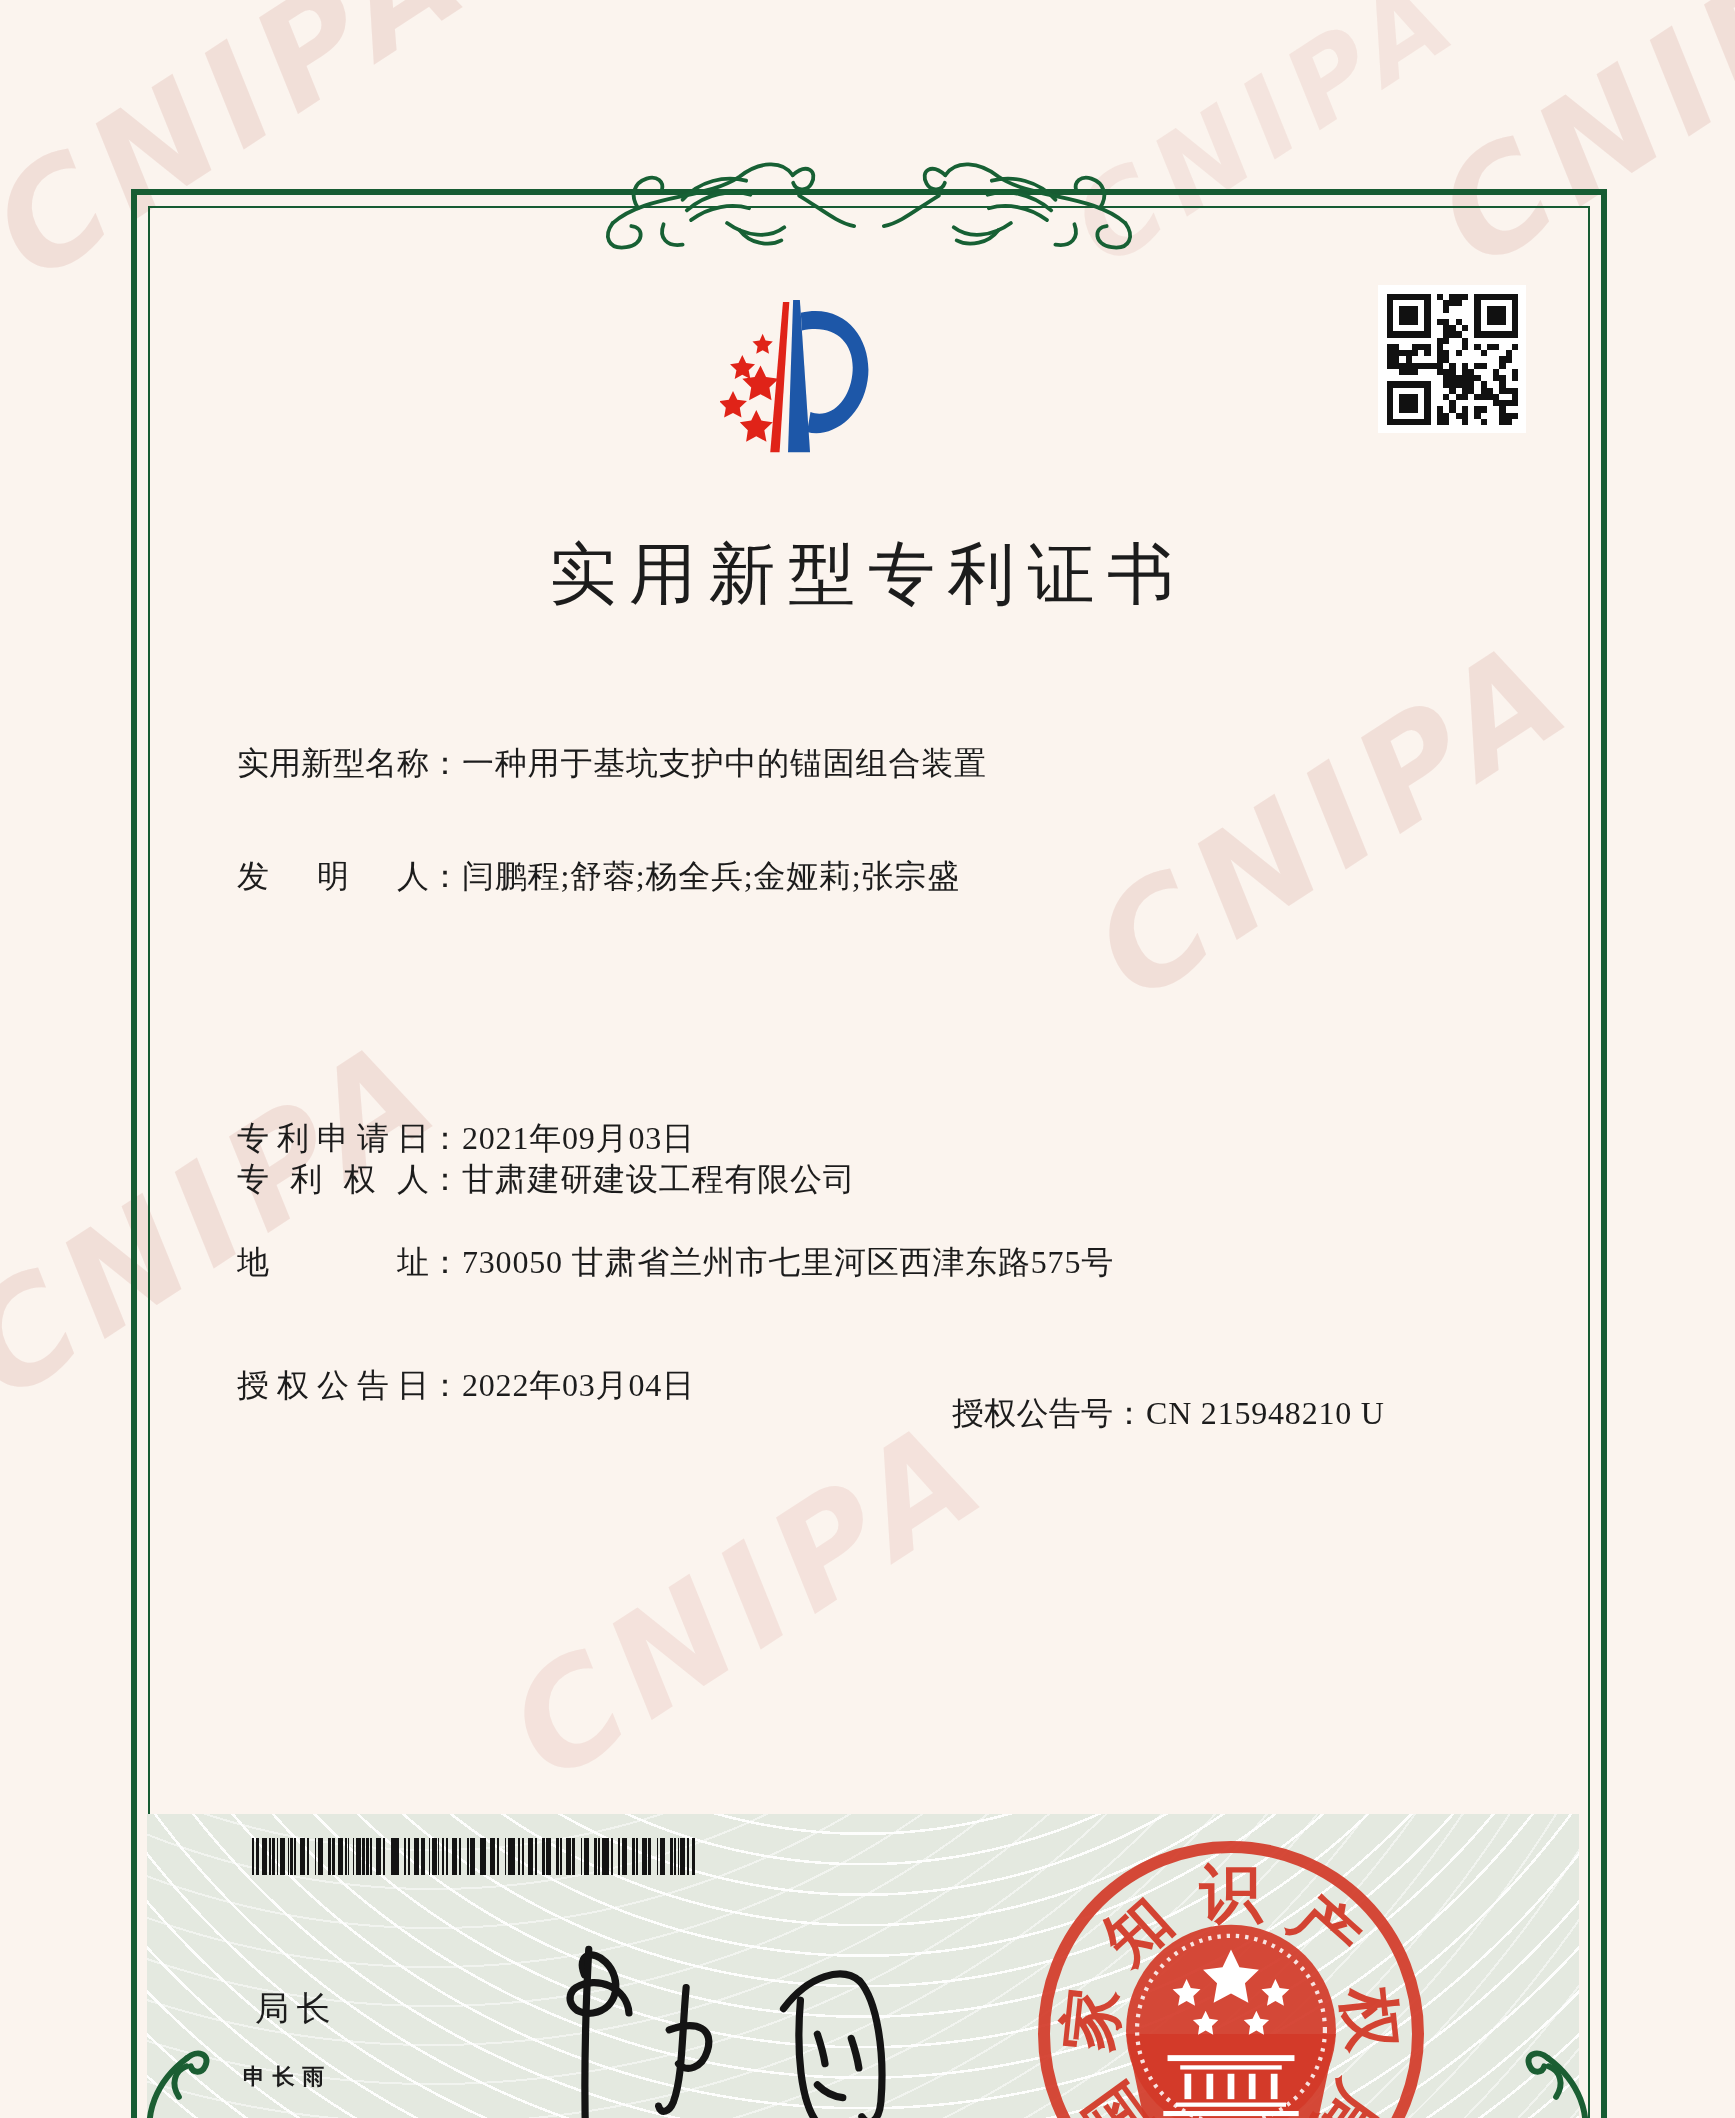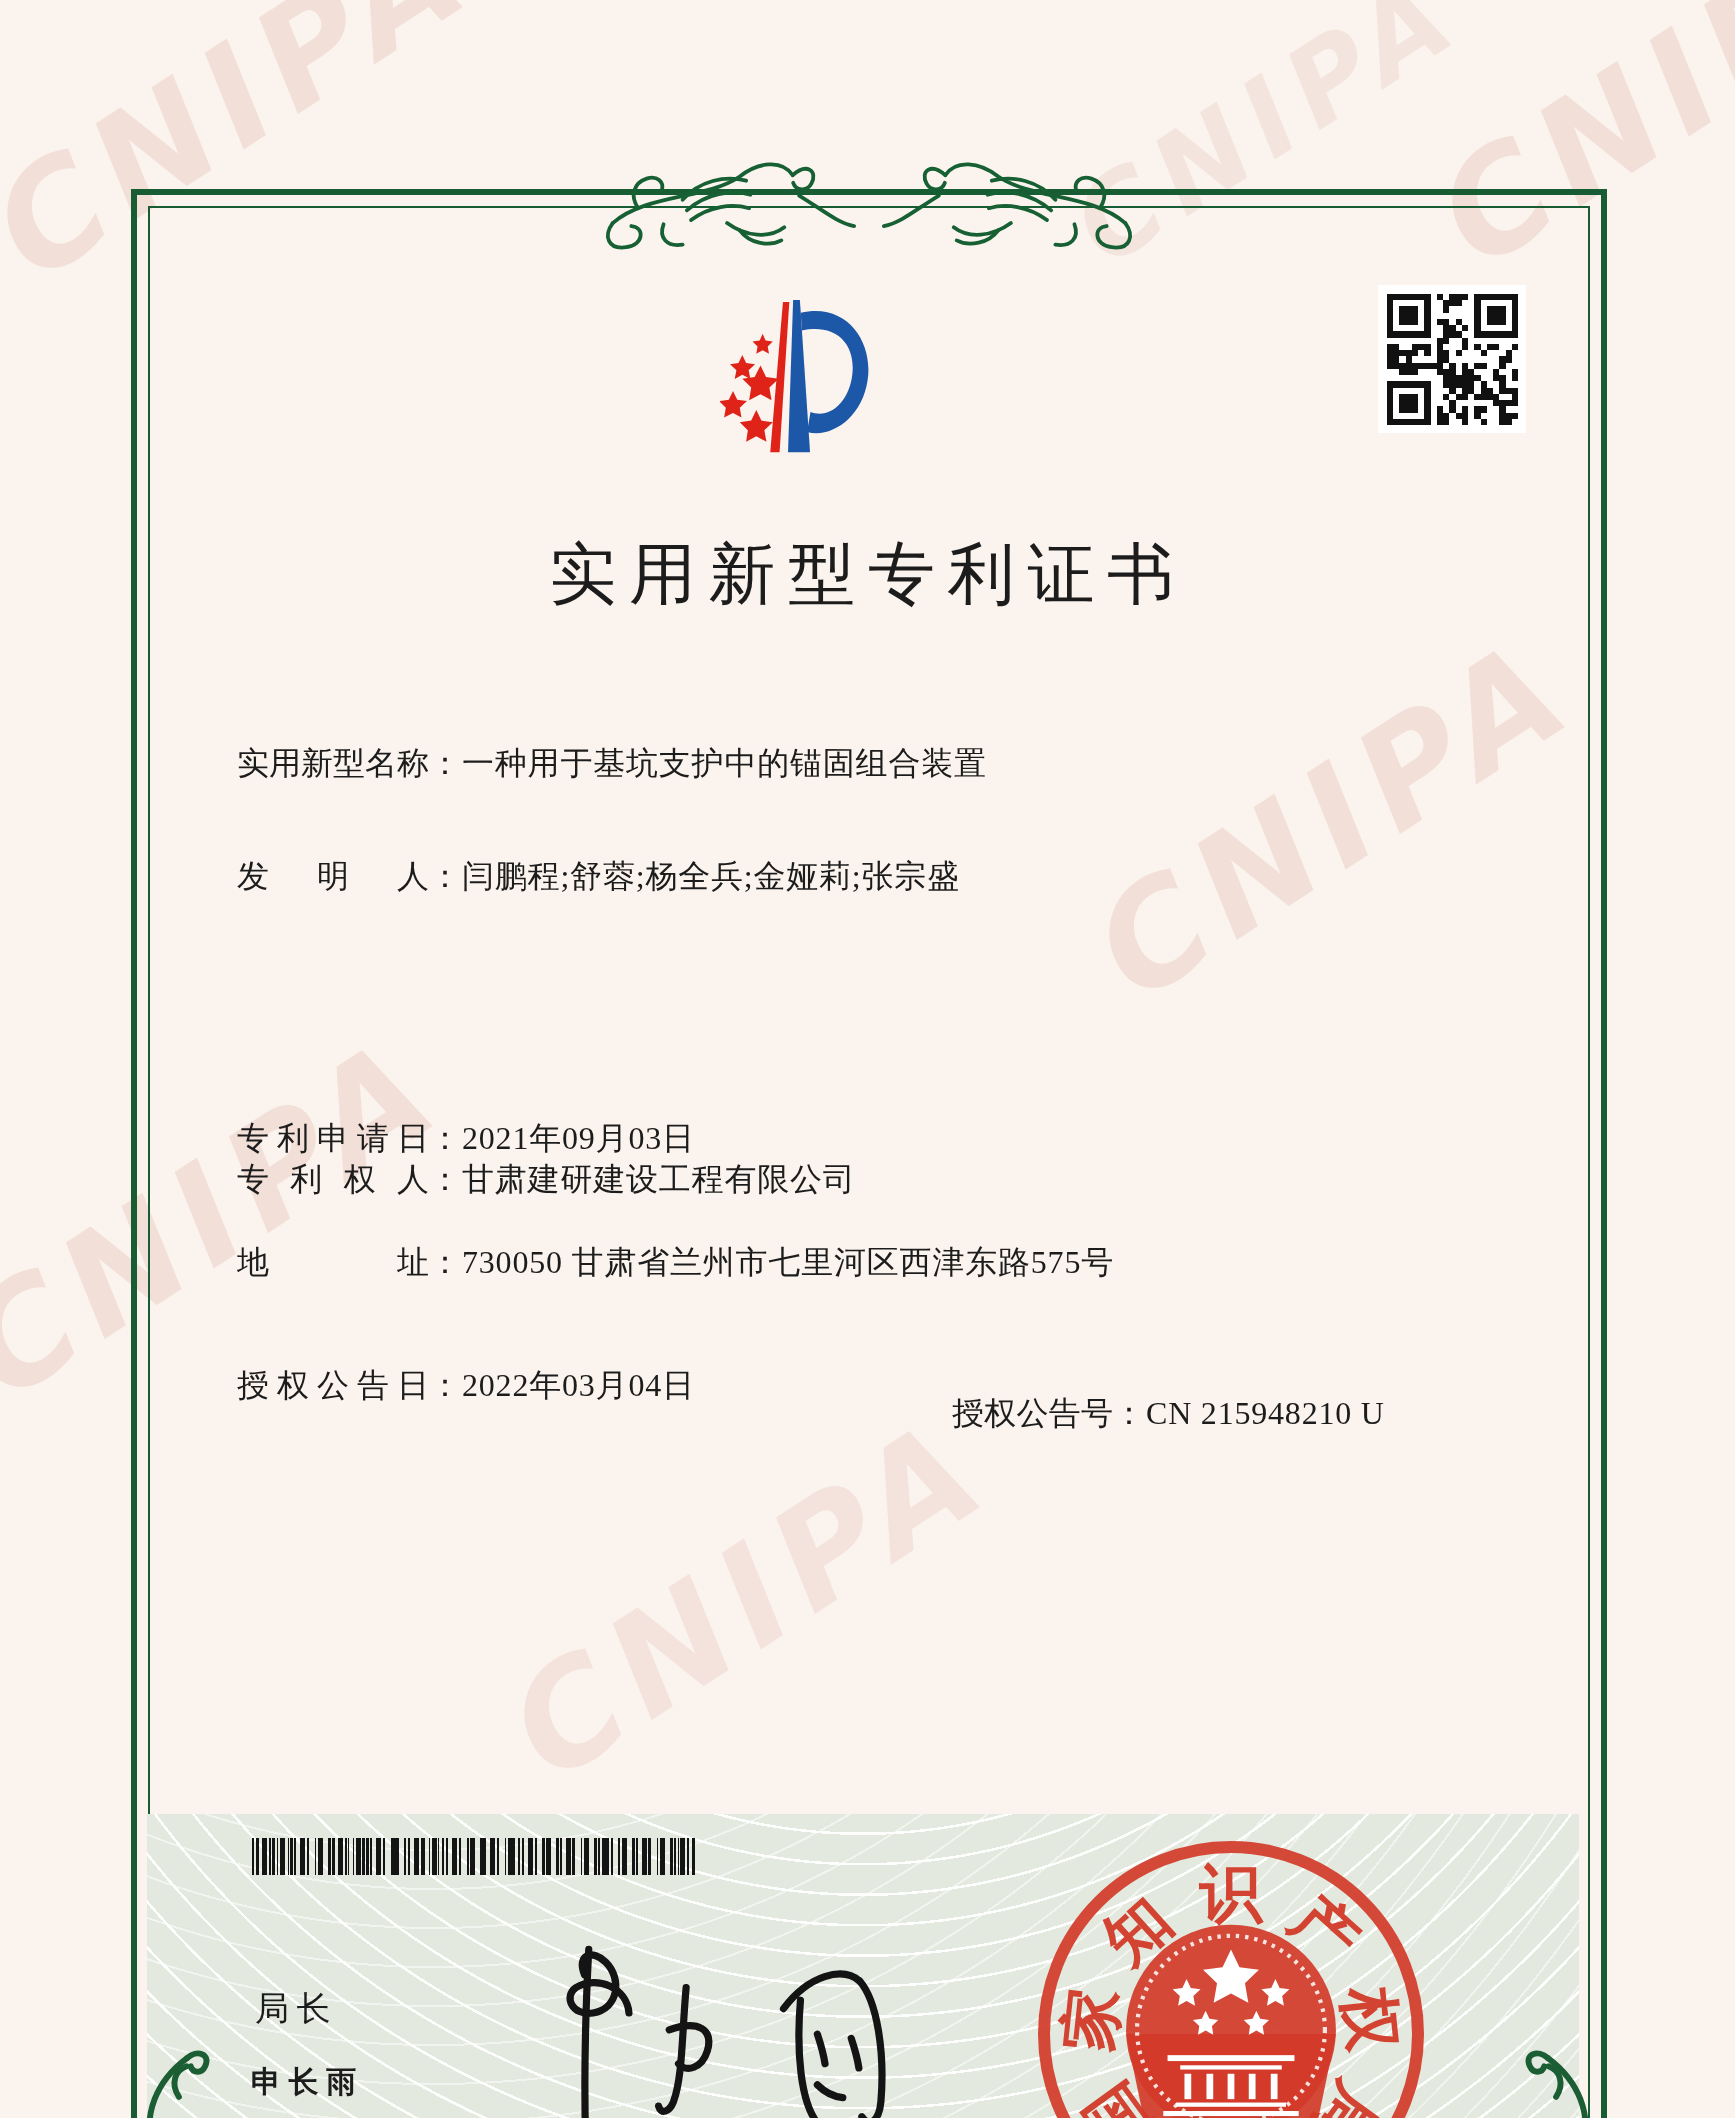--- a/index.html
+++ b/index.html
@@ -48,22 +48,22 @@
 
   
   .barcode{position:absolute;left:252px;top:1838px;width:443px;height:37px;z-index:5;
     background-image:
       repeating-linear-gradient(90deg,#141414 0 2.5px,transparent 2.5px 4.2px,#141414 4.2px 6px,transparent 6px 10.2px,#141414 10.2px 15.3px,transparent 15.3px 17.4px,#141414 17.4px 19px,transparent 19px 24.6px,#141414 24.6px 26px,transparent 26px 28px,#141414 28px 33px,transparent 33px 38px),
       repeating-linear-gradient(90deg,transparent 0 5.5px,#141414 5.5px 7.2px,transparent 7.2px 20px,#141414 20px 23px,transparent 23px 30px);}
 
   
   .director{position:absolute;left:255px;top:1986px;font-family:"Liberation Sans","DejaVu Sans",sans-serif;
       font-weight:400;font-size:34px;letter-spacing:7.6px;z-index:5;}
-  .director-name{position:absolute;left:251px;top:2062px;font-family:Liberation Mono, monospace;
-      font-weight:700;font-size:30px;letter-spacing:7.6px;z-index:5;}
+  .director-name{position:absolute;left:243px;top:2062px;font-family:Liberation Mono, monospace;
+      font-weight:700;font-size:22px;letter-spacing:7.6px;z-index:5;}
   .sig{position:absolute;left:521px;top:1924px;width:398px;height:271px;z-index:5;}
 
   
   .seal{position:absolute;left:1038px;top:1841px;width:386px;height:386px;z-index:6;}
   .seal-ring{position:absolute;left:0;top:0;width:100%;height:100%;border-radius:50%;
       border:12.7px solid rgba(210,58,40,.92);box-sizing:border-box;}
   .seal-ring span{position:absolute;left:50%;top:50%;font-size:63px;font-weight:700;
       color:rgba(210,58,40,.95);font-family:"Liberation Serif","DejaVu Serif",serif;}
   .emblem{position:absolute;left:50%;top:50%;transform:translate(-50%,-50%);}
 </style>

